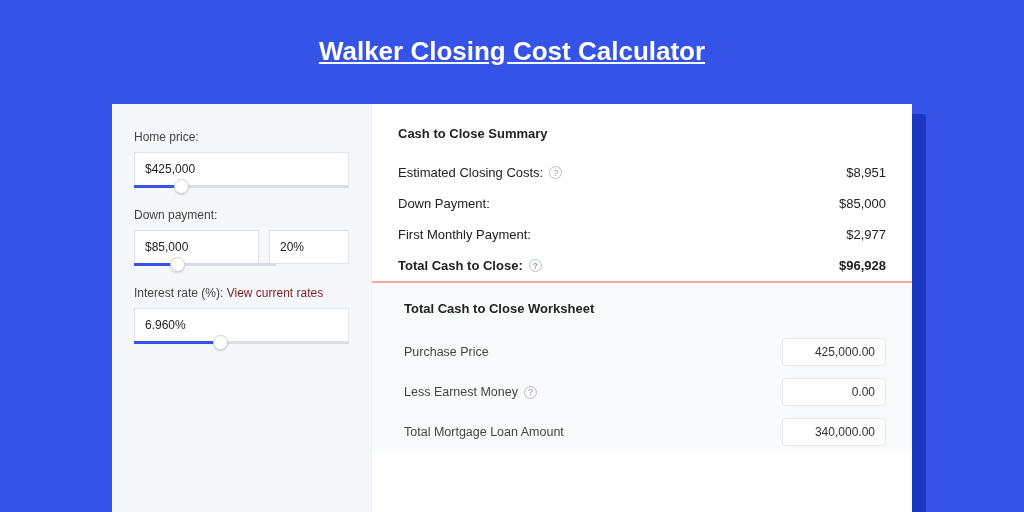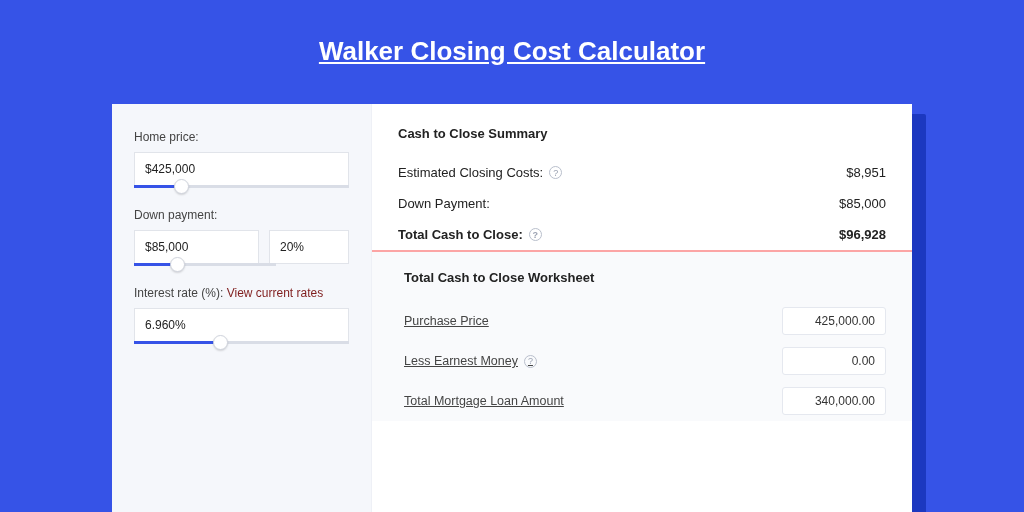--- a/index.html
+++ b/index.html
@@ -122,21 +122,21 @@
     margin: 0 0 16px 6px;
   }
   .ws-row {
     display: flex;
     justify-content: space-between;
     align-items: center;
     font-size: 12.5px;
     padding: 6px 0 6px 6px;
     color: #444;
   }
-  .ws-row .label { display: flex; align-items: center; gap: 6px; text-decoration: underline; }
+  .ws-row .label { display: flex; align-items: center; gap: 6px; }
   .ws-input {
     width: 104px;
     height: 28px;
     border: 1px solid #e5e8ef;
     border-radius: 3px;
     background: #fff;
     font-size: 12px;
     color: #333;
     text-align: center;
     padding: 0 10px;
@@ -208,20 +208,26 @@
             <span class="help-icon">?</span>
           </div>
           <div>$8,951</div>
         </div>
         <div class="summary-row">
           <div class="label">
             <span>Down Payment:</span>
           </div>
           <div>$85,000</div>
         </div>
+        <div class="summary-row">
+          <div class="label">
+            <span>First Monthly Payment:</span>
+          </div>
+          <div>$2,977</div>
+        </div>
         <div class="summary-row strong">
           <div class="label">
             <span>Total Cash to Close:</span>
             <span class="help-icon">?</span>
           </div>
           <div>$96,928</div>
         </div>
       </div>
 
     <div class="worksheet-wrap">

